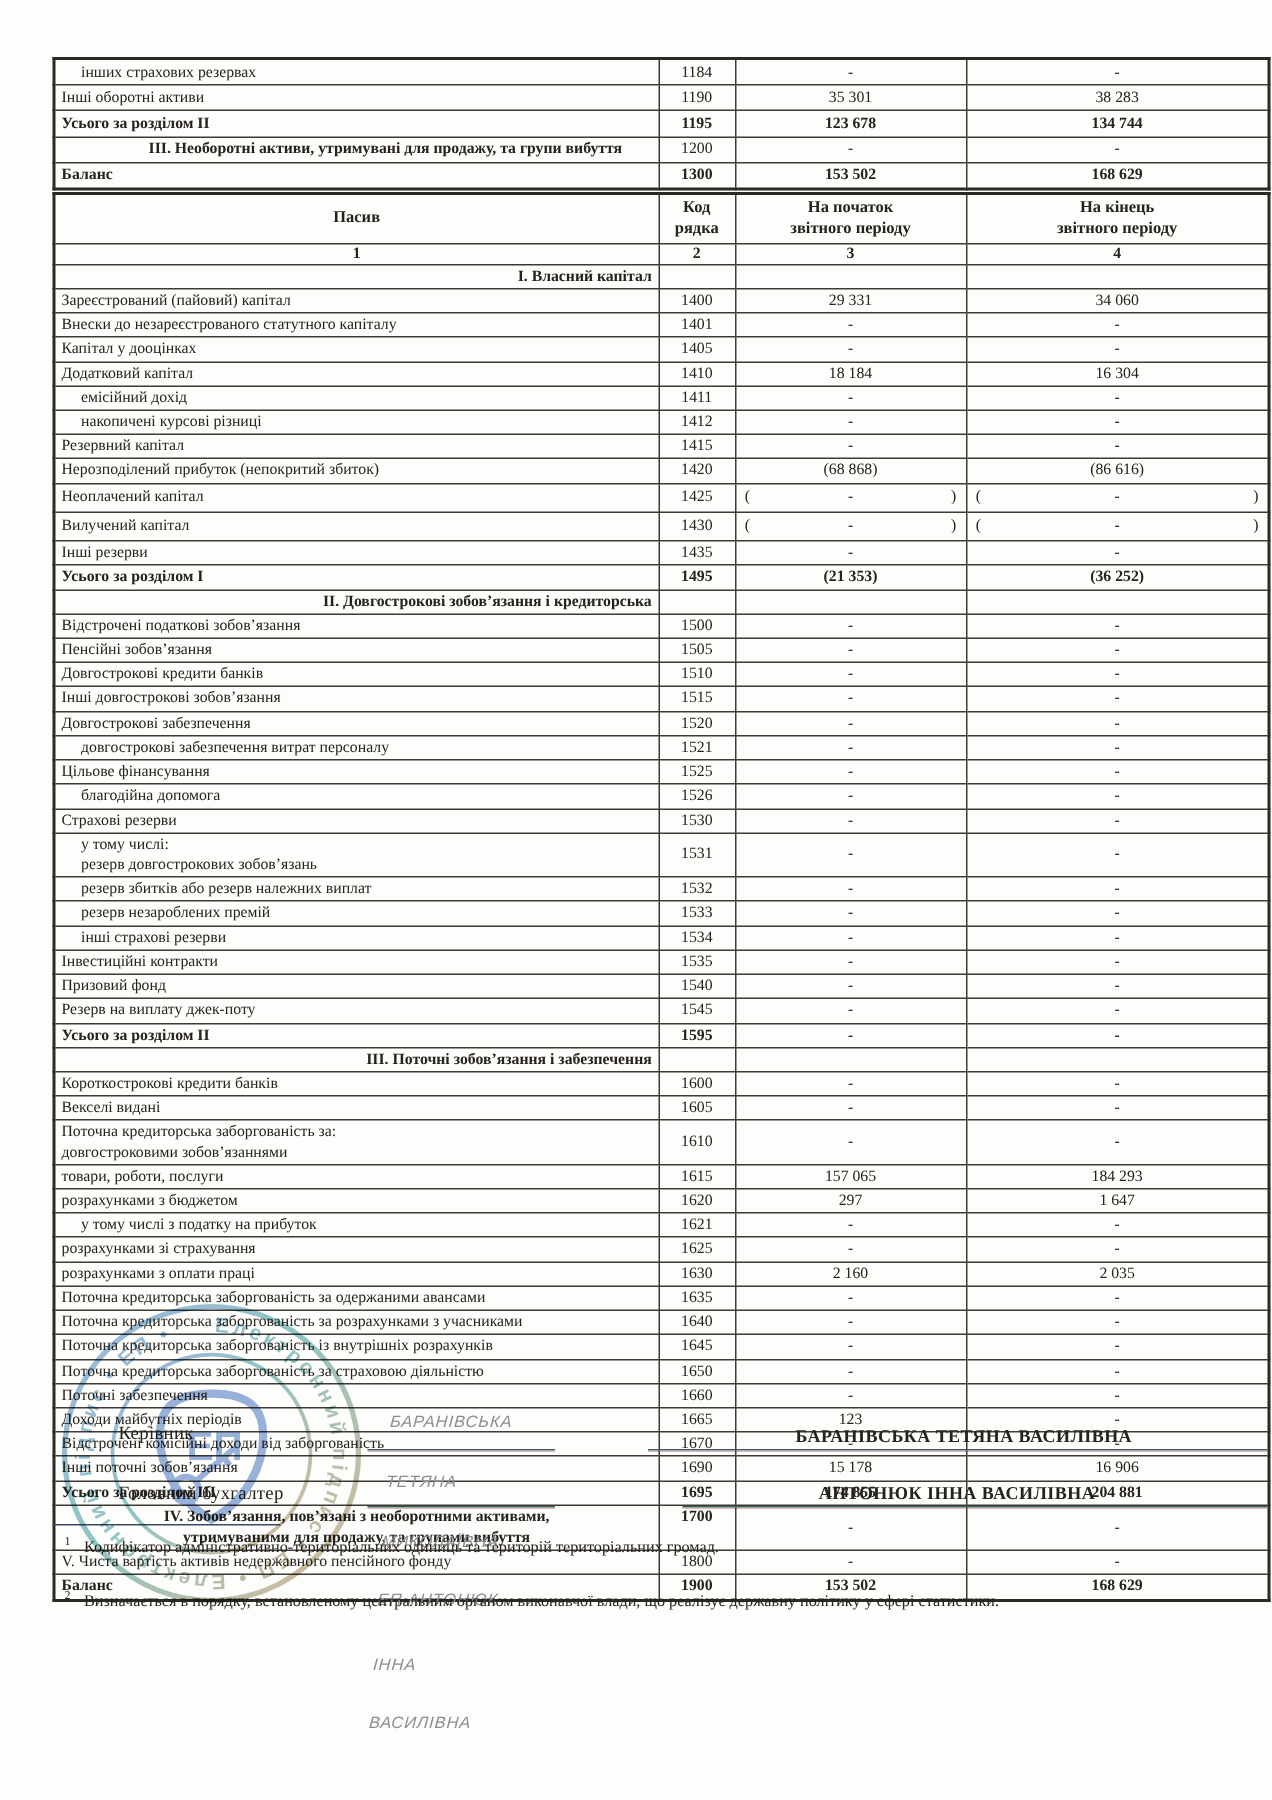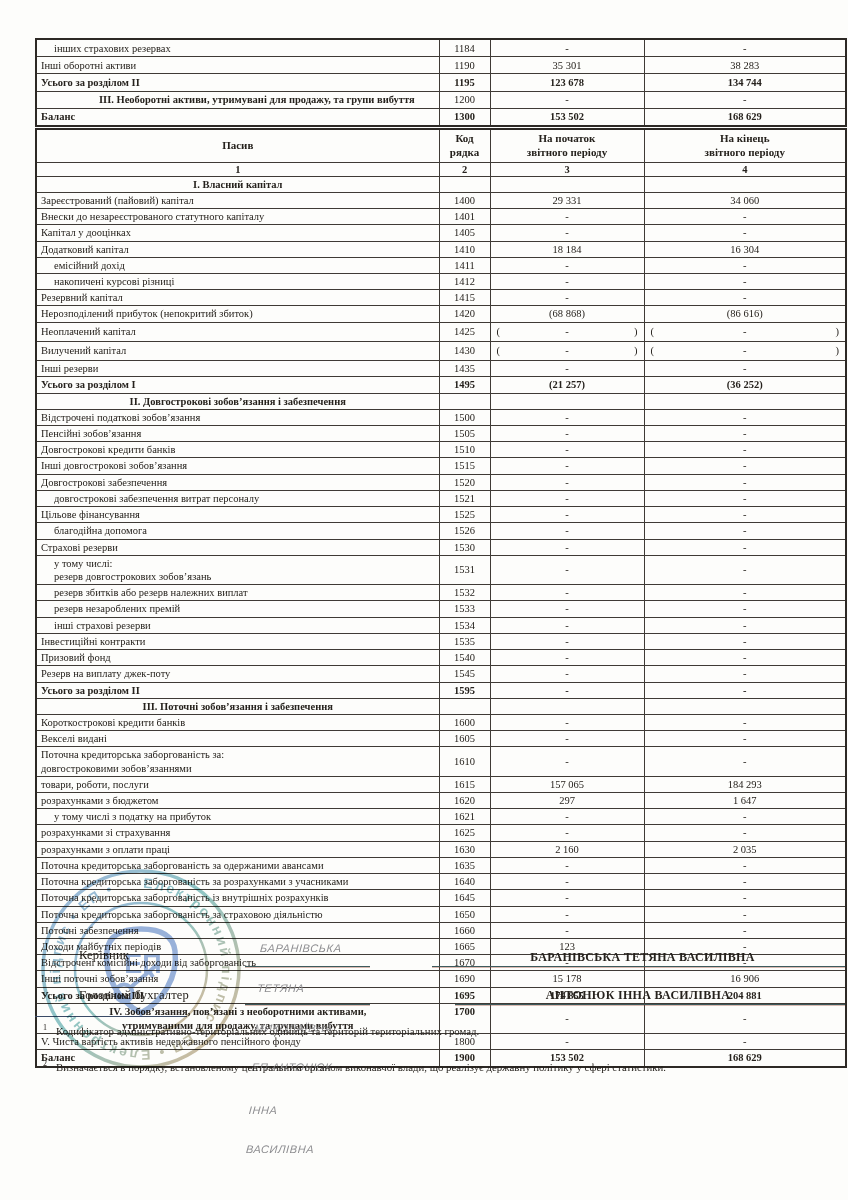--- a/index.html
+++ b/index.html
@@ -23,21 +23,21 @@
   .tbl tr:nth-child(3n+2) td { border-top-color:#3e6362; }
   .top-tbl td { padding:1.5px 4px; }
   .c-label { text-align:left; }
   .c-code, .c-val { text-align:center; }
   
   .hdr th { font-weight:bold; text-align:center; font-size:11px; padding:2px 4px; line-height:1.25; }
   .nums td { text-align:center; font-weight:bold; padding:0 4px; }
   
   .r-sub .c-label, .r-sub2 .c-label { padding-left:17px; }
   .r-total .c-label, .r-total .c-code, .r-total .c-val { font-weight:bold; }
-  .r-section .c-label { text-align:center; font-weight:bold; }
+  .r-section .c-label { text-align:right; font-weight:bold; }
   .r-sectionleft .c-label { font-weight:bold; padding-left:62px; }
   .r-sectioncode .c-label { text-align:center; font-weight:bold; line-height:1.3; }
   .r-sectioncode .c-code { font-weight:bold; vertical-align:top; }
   .r-sub2 .c-code, .r-item2 .c-code { vertical-align:middle; }
   .r-paren .c-val { padding:2.5px 6px; }
   .paren-wrap { display:flex; justify-content:space-between; align-items:center; width:100%; }
   
   .sig-label { position:absolute; font-size:12.5px; font-weight:normal; letter-spacing:.2px;padding-left:36px; }
   .sig-name  { position:absolute; font-size:12px; font-weight:bold; text-align:center; letter-spacing:.3px; }
   .rule { position:absolute; height:0; border-top:1.5px solid #3d5a5c; box-shadow:0 1px 0 rgba(150,60,40,.35); }
@@ -261,26 +261,26 @@
           </td>
           <td class="c-code">1435</td>
           <td class="c-val">-</td>
           <td class="c-val">-</td>
         </tr>
         <tr class="r-total">
           <td class="c-label">
             <div>Усього за розділом I</div>
           </td>
           <td class="c-code">1495</td>
-          <td class="c-val">(21 257)</td>
+          <td class="c-val">(21 353)</td>
           <td class="c-val">(36 252)</td>
         </tr>
         <tr class="r-section">
           <td class="c-label">
-            <div>II. Довгострокові зобов’язання і забезпечення</div>
+            <div>II. Довгострокові зобов’язання і кредиторська</div>
           </td>
           <td class="c-code"></td>
           <td class="c-val"></td>
           <td class="c-val"></td>
         </tr>
         <tr class="r-item">
           <td class="c-label">
             <div>Відстрочені податкові зобов’язання</div>
           </td>
           <td class="c-code">1500</td>

